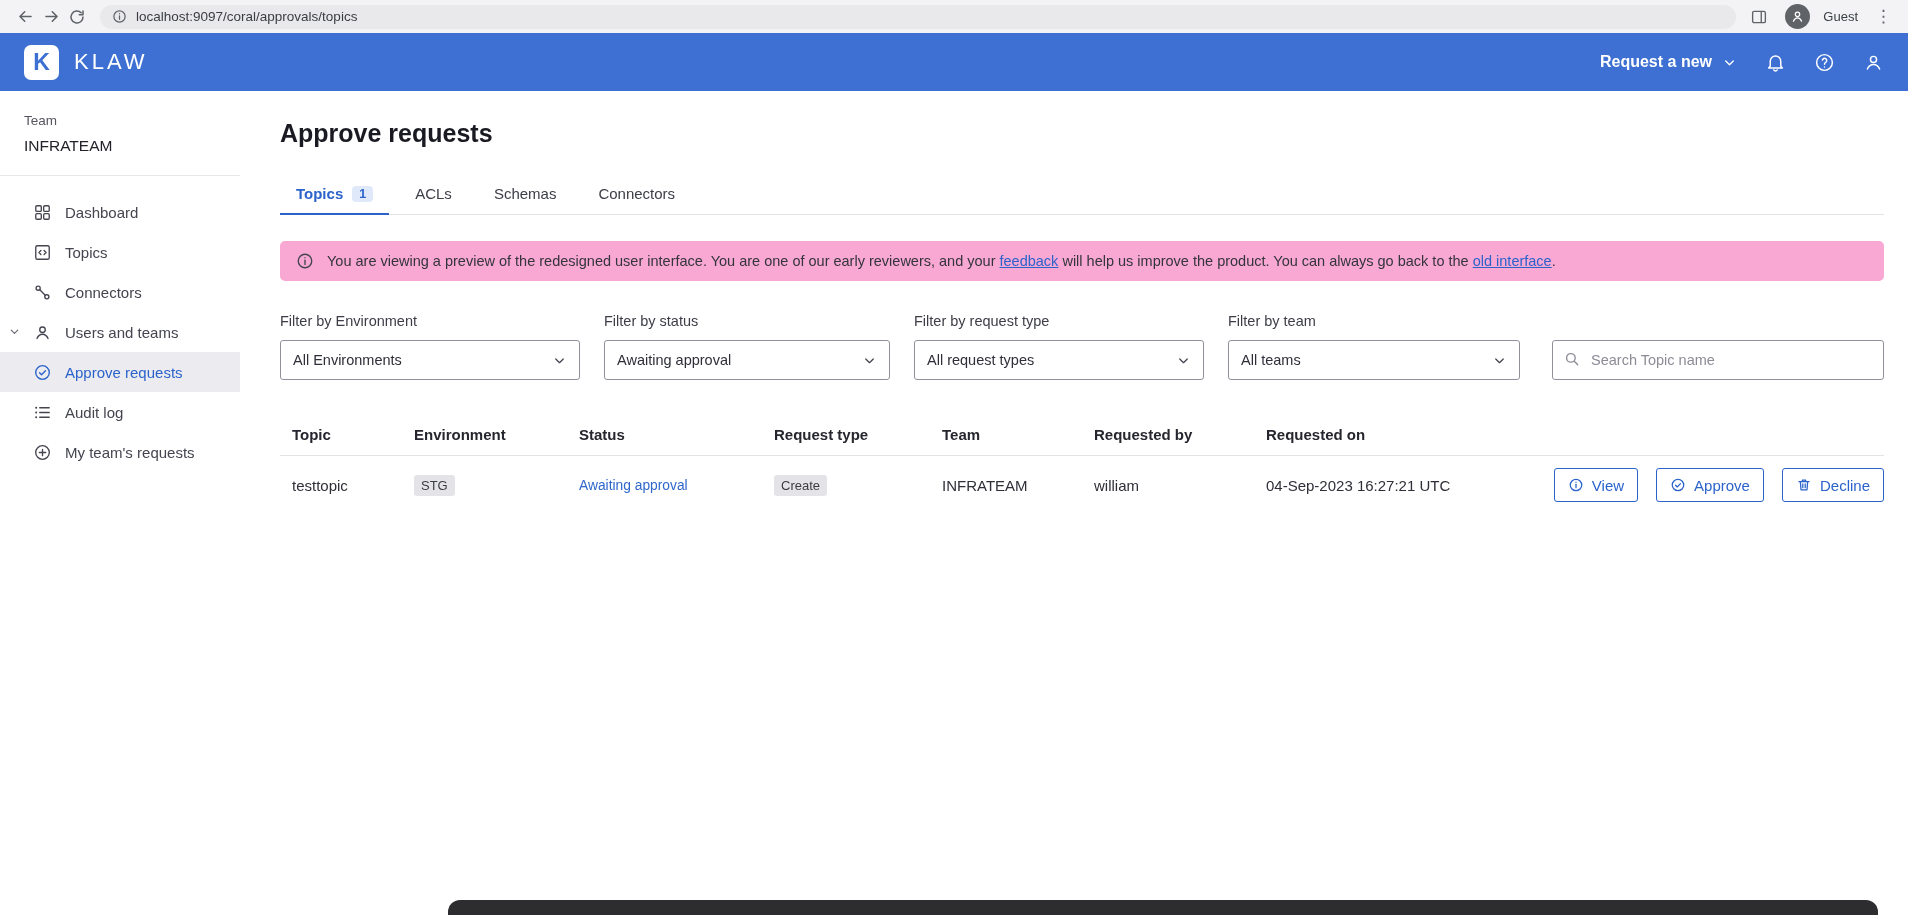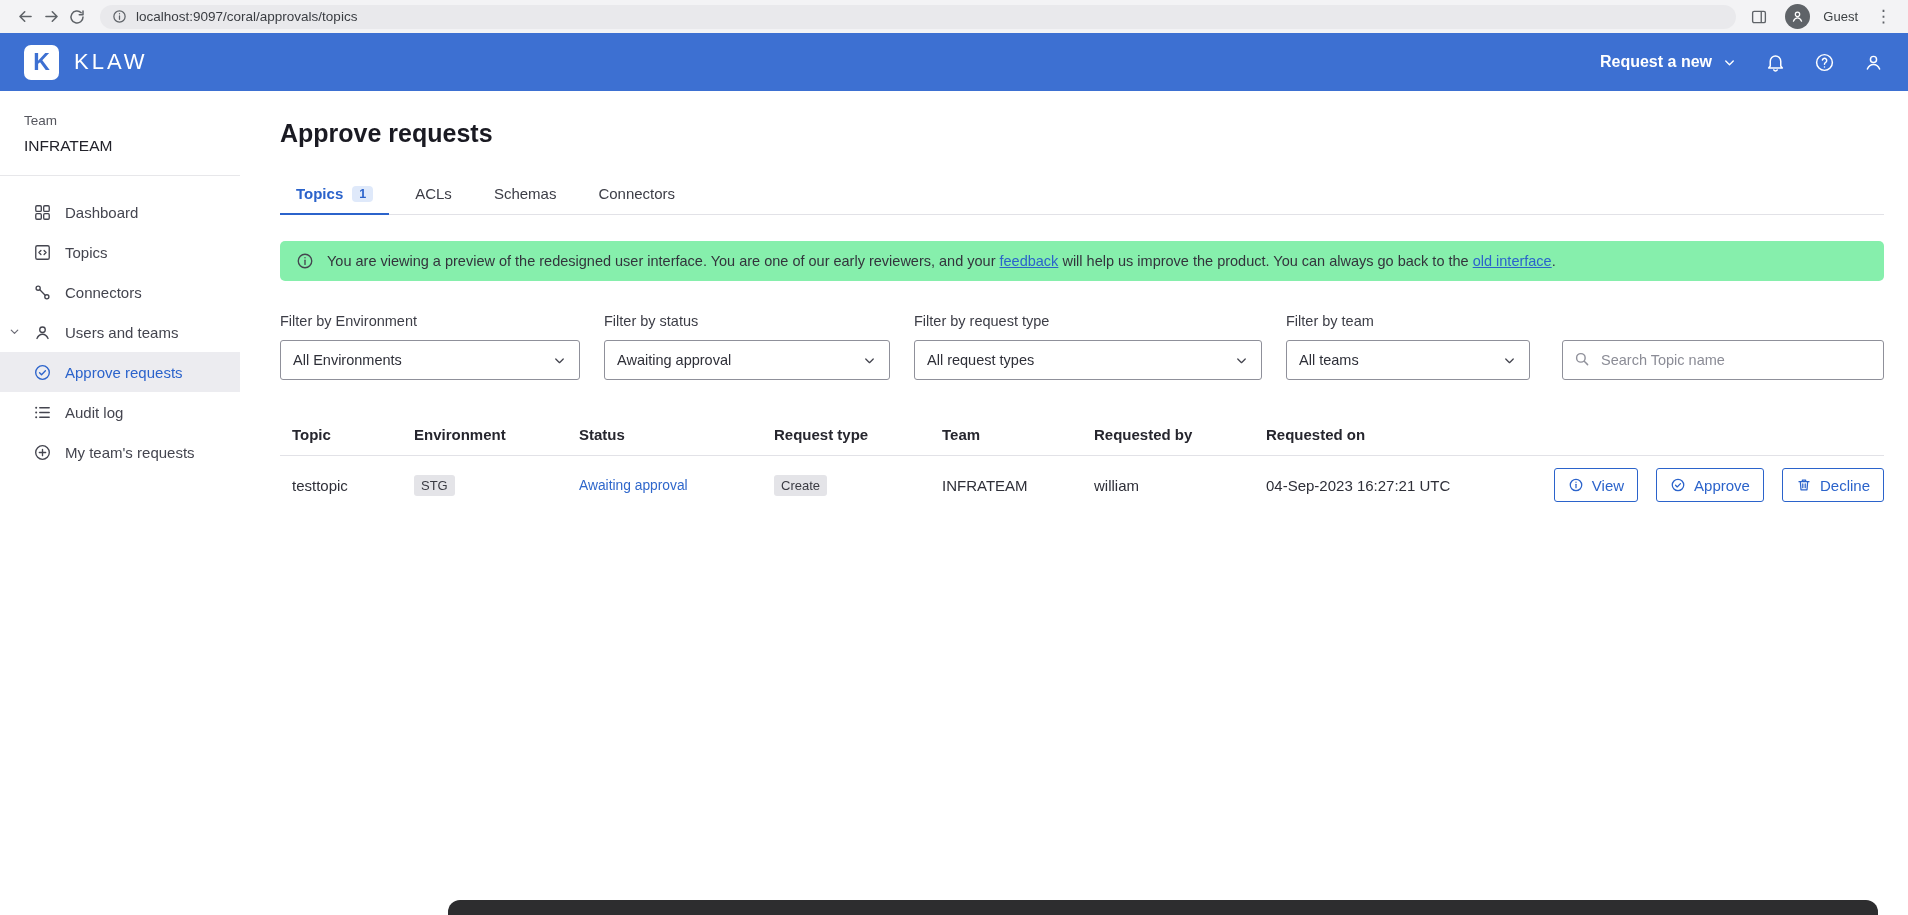--- a/index.html
+++ b/index.html
@@ -38,28 +38,28 @@
 
   
   main { flex:1; padding:28px 24px 0 40px; overflow:hidden; }
   h1 { font-size:25px; font-weight:700; color:#1a1a22; margin-bottom:28px; }
 
   .tabs { display:flex; gap:10px; border-bottom:1px solid #e2e2e7; }
   .tab { padding:9px 16px 11px; font-size:15px; color:#3c3d46; cursor:pointer; display:flex; align-items:center; gap:9px; border-bottom:2px solid transparent; margin-bottom:-1px; }
   .tab.active { color:#2b63cb; font-weight:600; border-bottom-color:#2b63cb; }
   .tab-badge { background:#dfe9fa; color:#2b63cb; font-size:12.5px; padding:1px 7px; border-radius:4px; font-weight:600; }
 
-  .banner { margin-top:26px; background:#86efac; border-radius:5px; display:flex; align-items:center; gap:13px; padding:11px 16px; font-size:14.5px; color:#33343c; }
+  .banner { margin-top:26px; background:#f9a8d4; border-radius:5px; display:flex; align-items:center; gap:13px; padding:11px 16px; font-size:14.5px; color:#33343c; }
   .banner a { color:#2b63cb; text-decoration:underline; cursor:pointer; }
 
   .filters { display:flex; margin-top:32px; gap:24px; }
   .filter { display:flex; flex-direction:column; gap:11px; }
   .filter-label { font-size:14.5px; color:#3c3d46; }
   .select { height:40px; border:1px solid #8f909a; border-radius:3px; display:flex; align-items:center; justify-content:space-between; padding:13px 12px; font-size:14.5px; color:#2e2f38; cursor:pointer; background:#fff; gap:20px; }
-  .f-env .select { width:300px; } .f-status .select { width:286px; } .f-type .select { width:348px; } .f-team .select { width:244px; }
+  .f-env .select { width:300px; } .f-status .select { width:286px; } .f-type .select { width:290px; } .f-team .select { width:292px; }
   .search-col { flex:1; display:flex; align-items:flex-end; }
   .search { position:relative; width:100%;margin-left:8px; }
   .search input { width:100%; height:40px; border:1px solid #8f909a; border-radius:3px; padding:0 12px 0 38px; font-size:14.5px; color:#2e2f38; outline:none; background:#fff; }
   .search input::placeholder { color:#8b8c96; }
   .search .mag { position:absolute; left:11px; top:10px; }
 
   .table { margin-top:34px; }
   .thead, .trow { display:grid; grid-template-columns:122px 165px 195px 168px 152px 172px 252px 1fr; align-items:center; padding-left:12px; }
   .thead { height:42px; font-size:15px; font-weight:700; color:#26262e; }
   .thead { border-bottom:1px solid #e2e2e7; }

